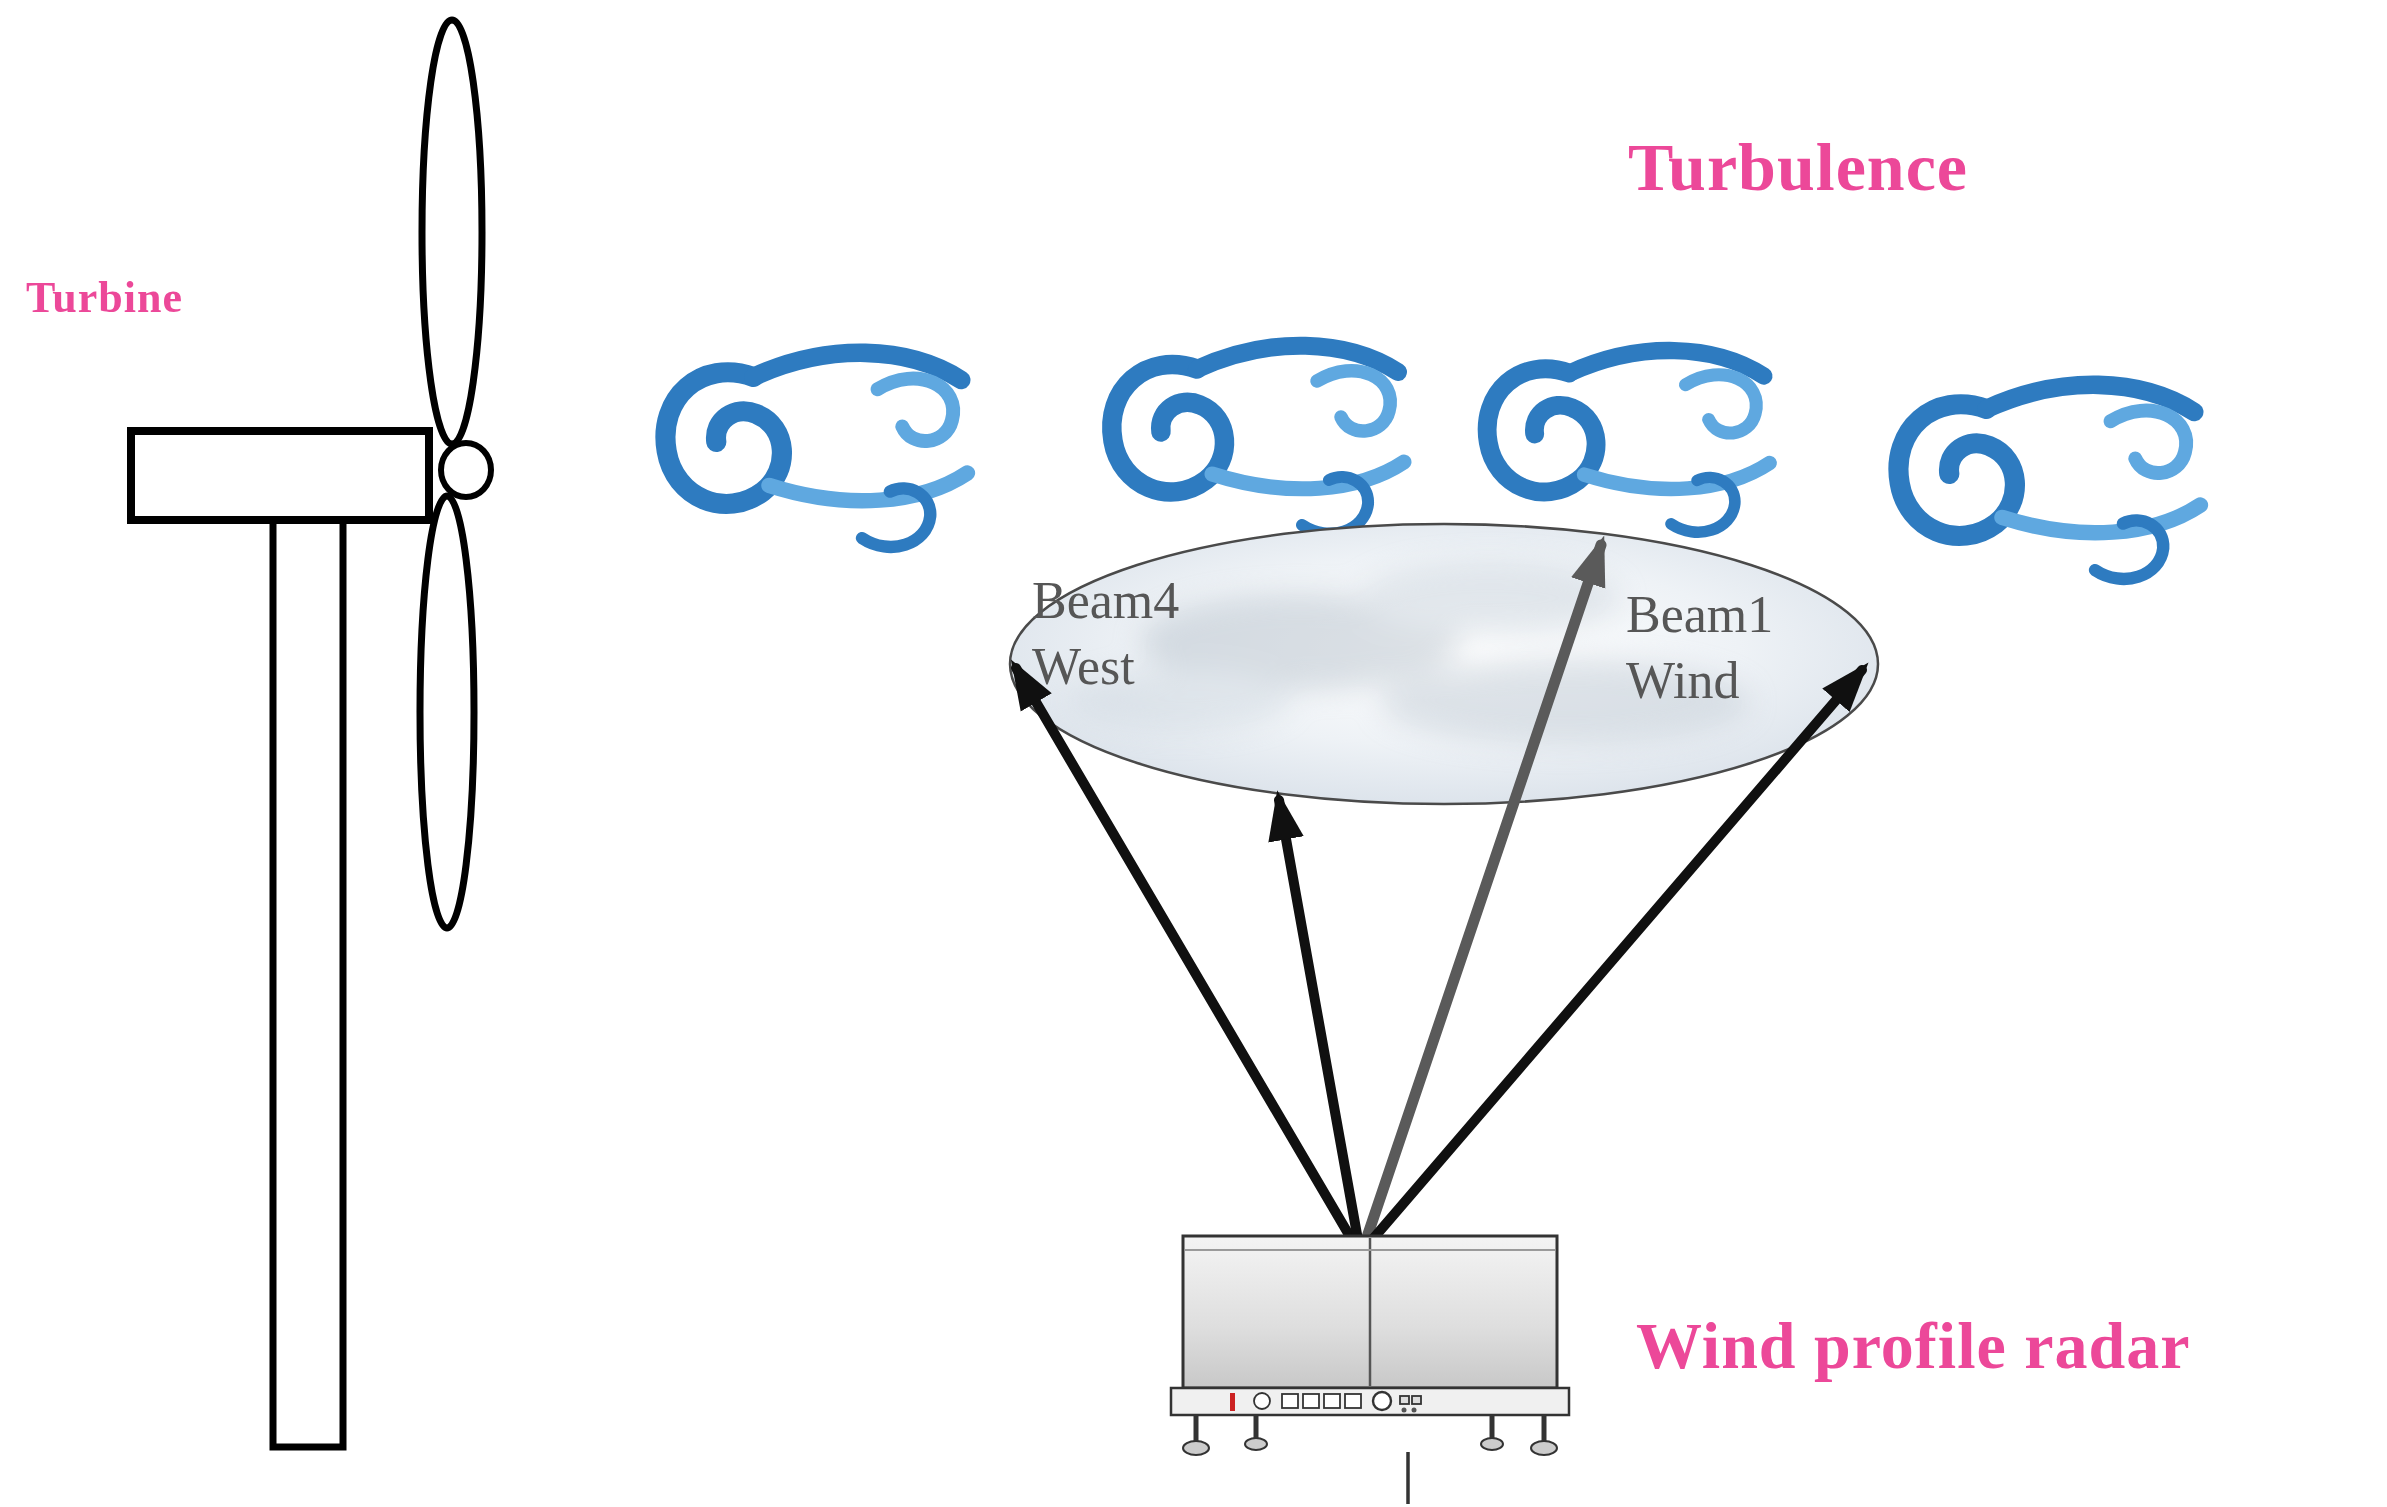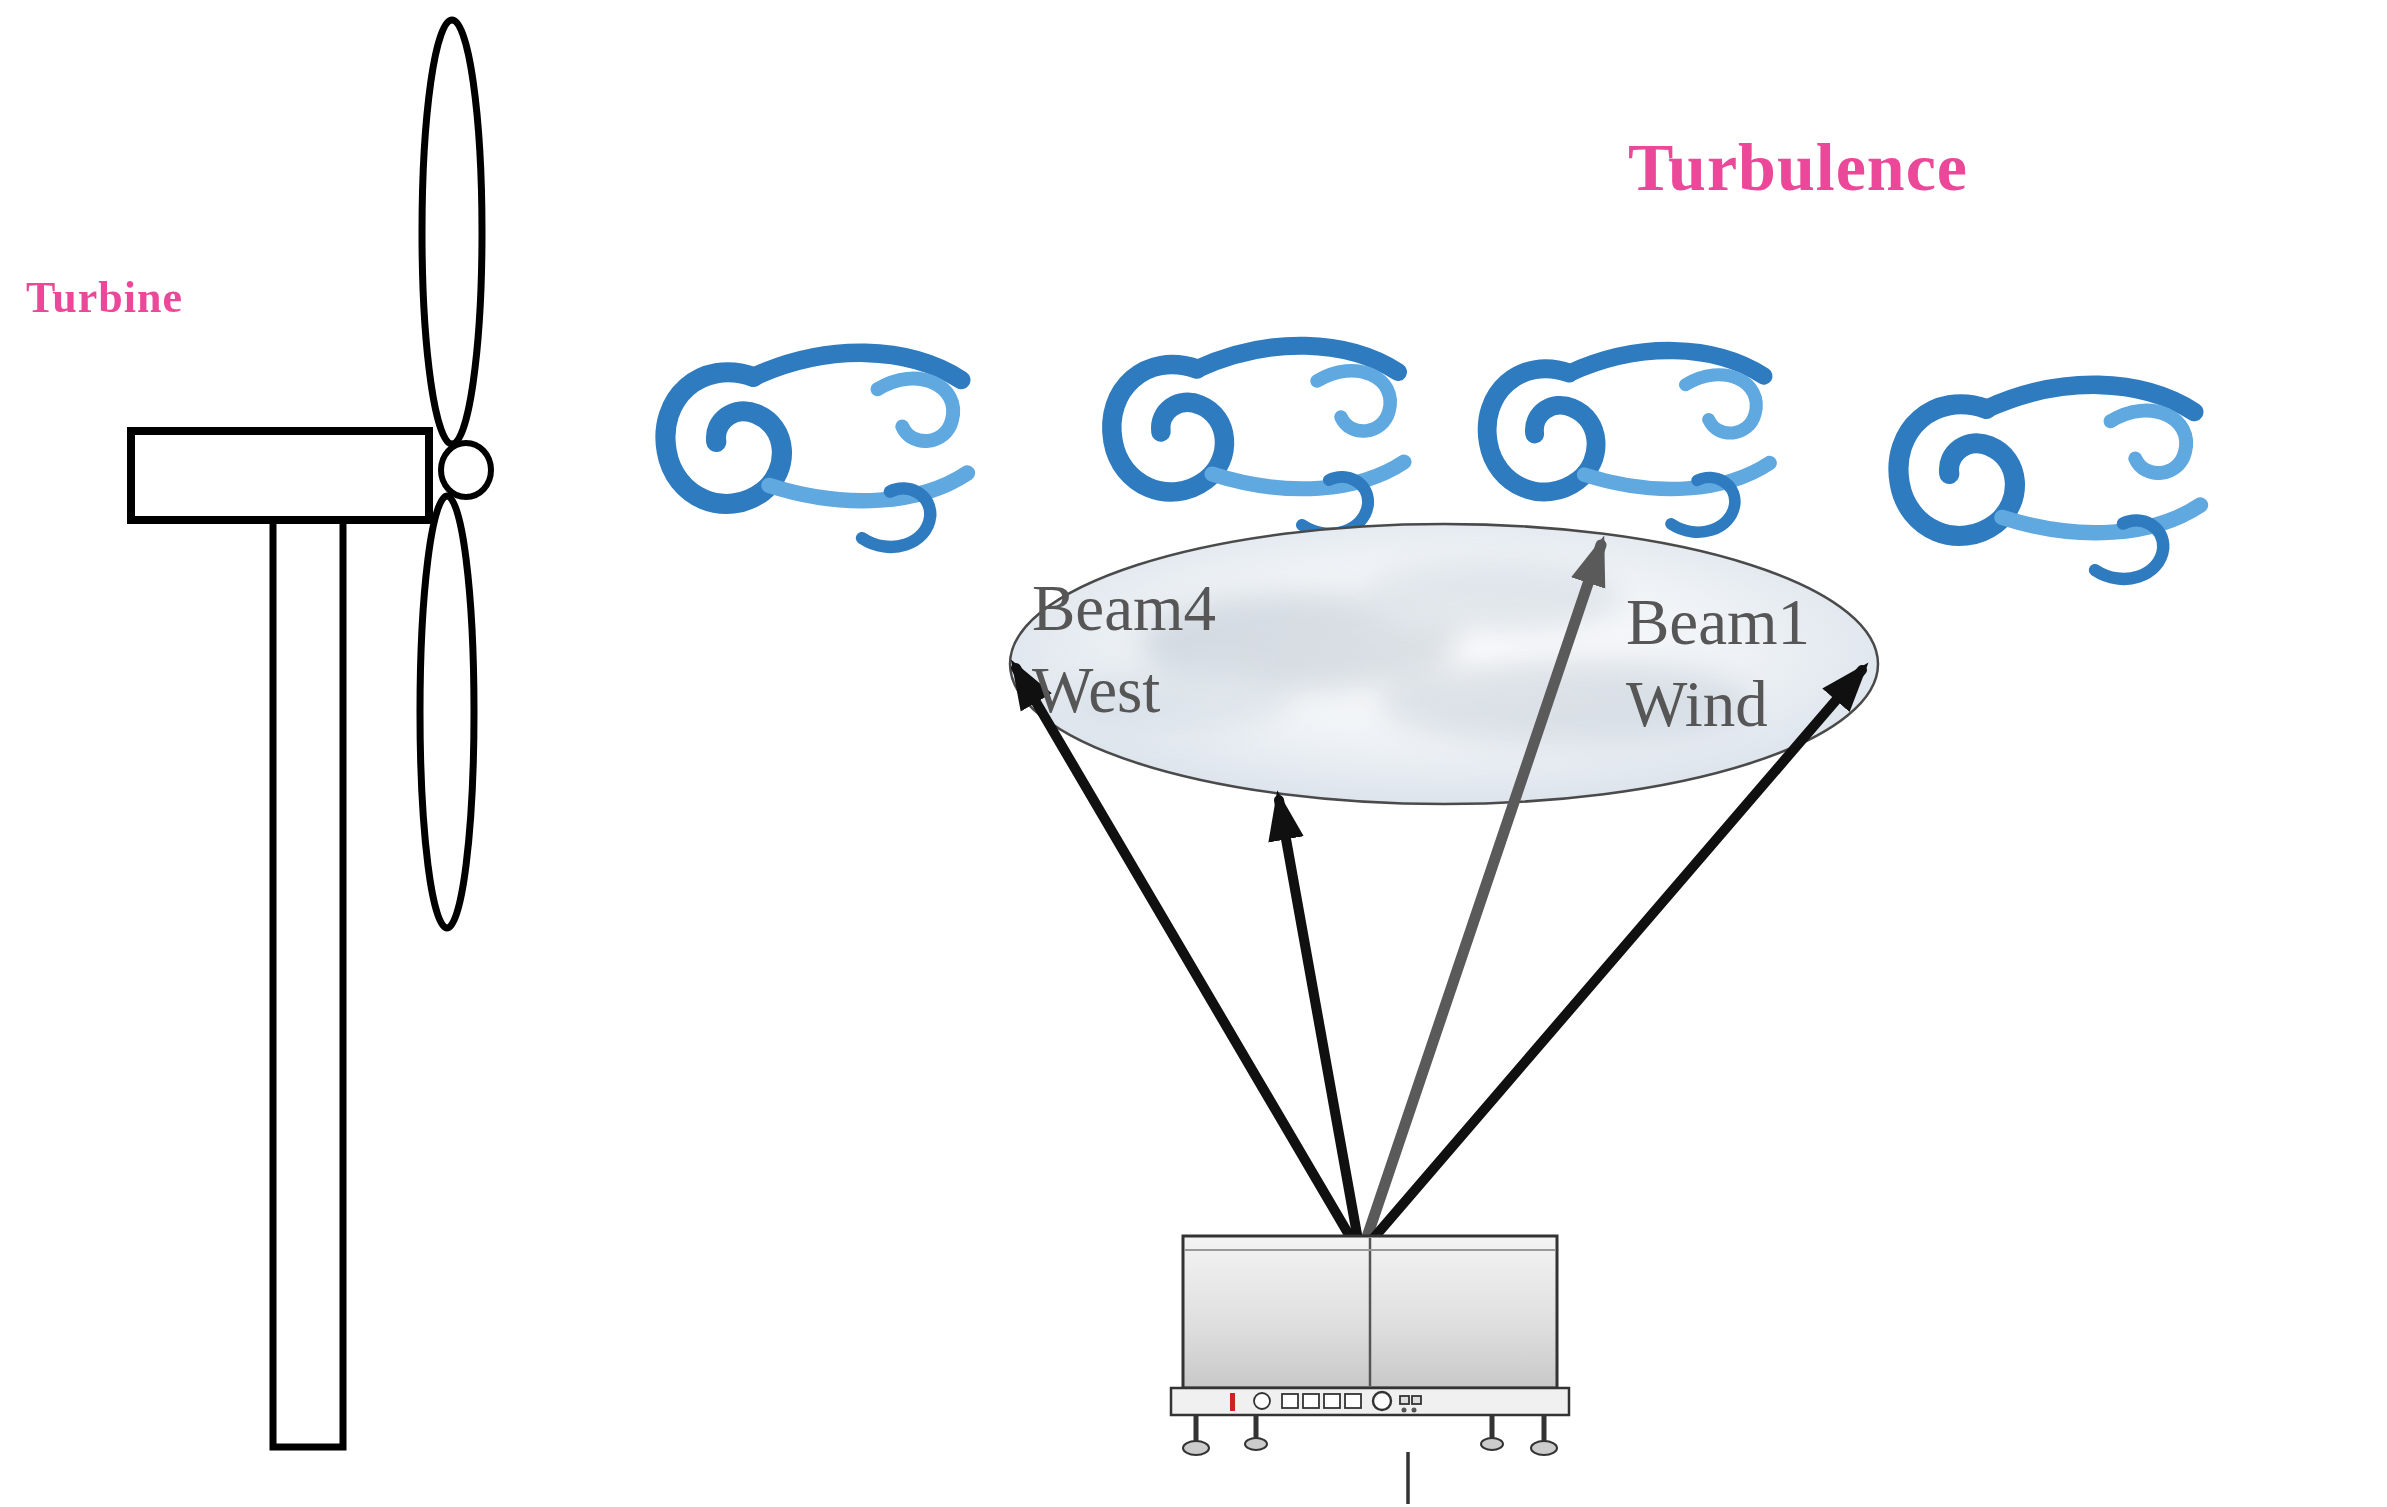--- a/index.html
+++ b/index.html
@@ -5,21 +5,21 @@
   *{margin:0;padding:0;box-sizing:border-box}
   html,body{background:#ffffff}
   body{font-family:"Liberation Serif", serif}
   .stage{position:relative;width:2387px;height:1507px;background:#ffffff;overflow:hidden}
   svg.diagram{position:absolute;left:0;top:0;width:2387px;height:1507px}
   .label{position:absolute;white-space:nowrap}
   .title{font-weight:700;color:#ec4899;letter-spacing:1px}
   .turbine-title{left:26px;top:272px;font-size:44px}
   .turbulence-title{left:1628px;top:128px;font-size:68px}
   .radar-title{left:1636px;top:1308px;font-size:66px}
-  .beam-label{position:absolute;font-size:65px;line-height:1.26}
+  .beam-label{position:absolute;font-size:52px;line-height:1.26}
   .beam-label span{display:block}
   .gray{color:#565656}
   .black{color:#101010}
   .lbl-beam4{left:1032px;top:568px}
   .lbl-beam1{left:1626px;top:582px}
   .lbl-beam2{left:1306px;top:732px}
   .lbl-beam3{left:1852px;top:760px}
 </style>
 </head>
 <body>
@@ -130,20 +130,21 @@
         <ellipse cx="1492" cy="1444" rx="11" ry="6" fill="#cccccc" stroke-width="2"></ellipse>
         <line x1="1544" y1="1415" x2="1544" y2="1442" stroke-width="5"></line>
         <ellipse cx="1544" cy="1448" rx="13" ry="7" fill="#cccccc" stroke-width="2"></ellipse>
       </g>
       <line x1="1408" y1="1452" x2="1408" y2="1504" stroke="#333333" stroke-width="3.5"></line>
     </g>
   </svg>
 
   <div class="label title turbine-title">Turbine</div>
   <div class="label title turbulence-title">Turbulence</div>
+  <div class="label title radar-title">Wind profile radar</div>
 
   <div class="beam-label lbl-beam4">
     <span class="gray">Beam4</span>
     <span class="gray">West</span>
   </div>
 
   <div class="beam-label lbl-beam1">
     <span class="gray">Beam1</span>
     <span class="gray">Wind</span>
   </div>

